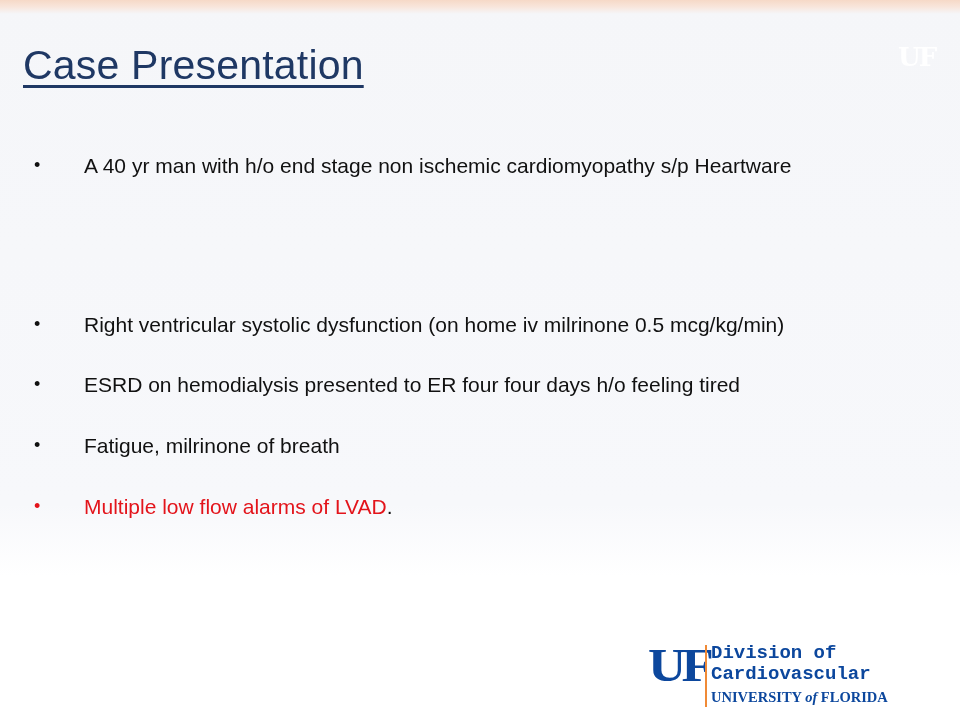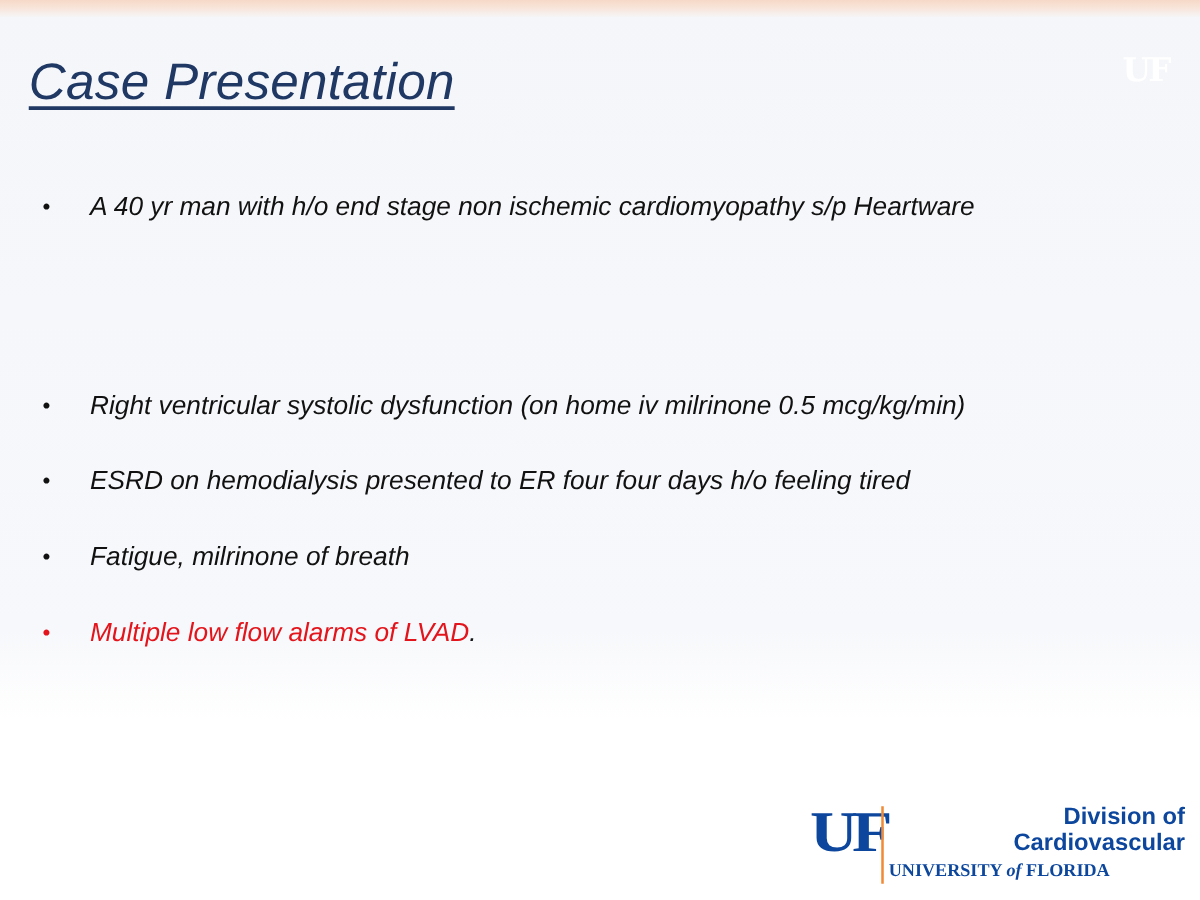--- a/index.html
+++ b/index.html
@@ -12,58 +12,57 @@
     .top-band {
       position: absolute; left: 0; top: 0; width: 960px; height: 14px;
       background: linear-gradient(to bottom, #f6d9c7 0%, #f8e6dc 50%, #f5f6f9 100%);
     }
     .title {
       position: absolute; left: 23px; top: 42px;
       font-size: 41px; color: #1f3864;
       text-decoration: underline; text-decoration-thickness: 3px;
       text-underline-offset: 6px;
       letter-spacing: 0.2px;
-      font-style: italic;
     }
     .uf-watermark {
       position: absolute; left: 898px; top: 42px;
       font-family: "DejaVu Serif", serif; font-weight: bold;
       font-size: 26px; color: #ffffff;
       letter-spacing: -2px;
     }
     .bullets { position: absolute; left: 0; top: 0; width: 960px; }
     .bullet {
       position: absolute; left: 0; width: 960px;
       font-size: 21px; color: #111111; line-height: 49px;
     }
     .bullet .dot {
       position: absolute; left: 34px; top: 0; font-size: 18px;
     }
     .bullet .text {
-      position: absolute; left: 72px; width: 860px; font-style: italic;
+      position: absolute; left: 84px; width: 860px;
     }
     .bullet.red { color: #e3141b; }
     .bullet .period { color: #111111; }
     .logo {
       position: absolute; left: 648px; top: 643px; width: 300px; height: 66px;
     }
     .logo .uf {
       position: absolute; left: 0; top: 0;
       font-family: "Liberation Serif", serif; font-weight: bold;
       font-size: 46px; color: #0c479d; letter-spacing: -4px; line-height: 46px;
       transform: scaleX(1.15); transform-origin: left;
     }
     .logo .vline {
       position: absolute; left: 57px; top: 2px; width: 2px; height: 62px;
       background: #f08a36;
     }
     .logo .div-name {
       position: absolute; left: 63px; top: 0;
-      font-family: Liberation Sans, sans-serif; font-weight: bold;
-      font-size: 19px; color: #0c479d; line-height: 21px; text-align: right;
+      font-family: Liberation Mono, monospace; font-weight: bold;
+      font-size: 19px; color: #0c479d; line-height: 21px;
     }
     .logo .univ {
       position: absolute; left: 63px; top: 46px;
       font-family: "Liberation Serif", serif; font-weight: bold;
       font-size: 14.5px; color: #0c479d;
     }
     .logo .univ i { font-style: italic; margin-top: 14px; }
   </style>
 </head>
 <body>

